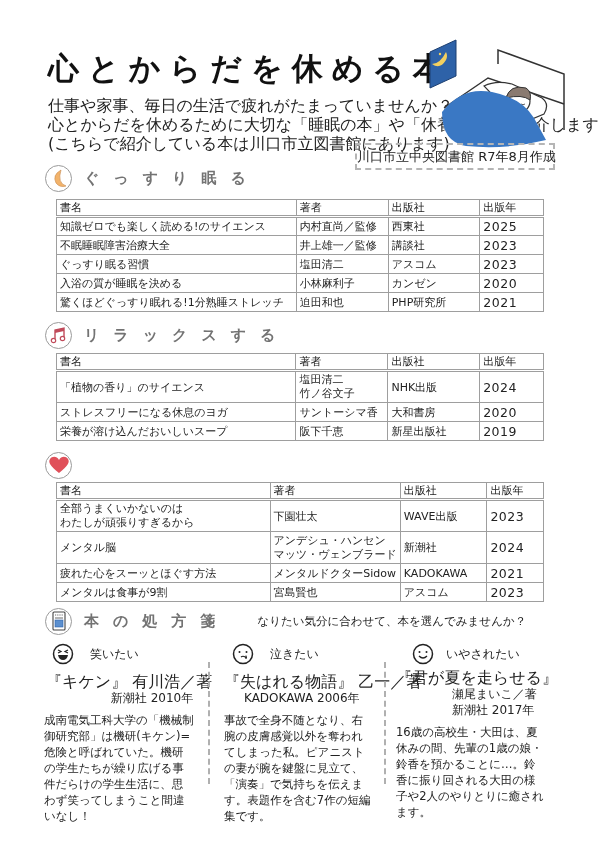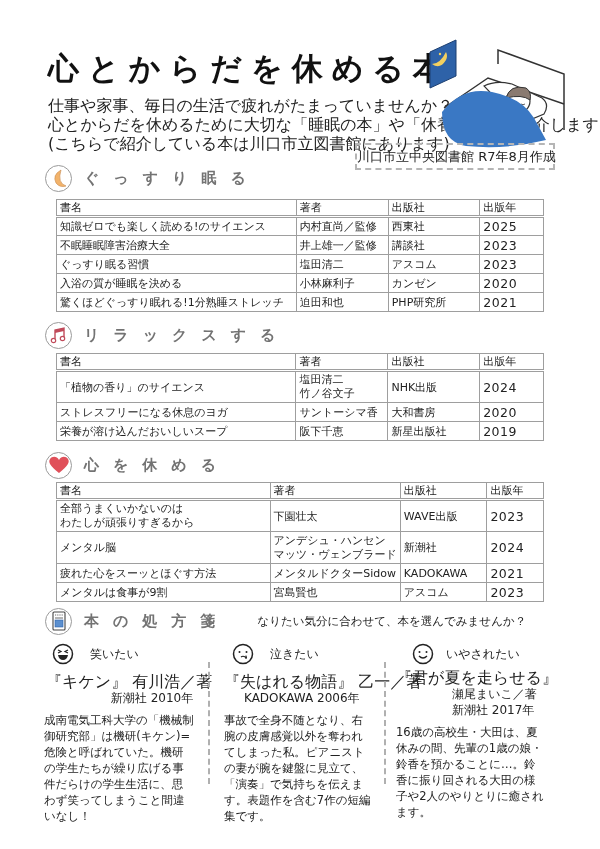--- a/index.html
+++ b/index.html
@@ -176,21 +176,20 @@
   </tr>
 </tbody>
   </table>
 
 <div class="section-head" style="top:450px;">
   <div class="badge">
     <svg width="22" height="20" viewBox="0 0 22 20">
         <path d="M11,18 C2,11 0,7 2,4 C4,1 9,1 11,5 C13,1 18,1 20,4 C22,7 20,11 11,18z" fill="#e0505a"></path>
       </svg>
   </div>
-  <span class="section-title">心を休める</span>
 </div>
 
 <table class="books" style="top:482px;">
   <colgroup>
       <col style="width:218px">
       <col style="width:124px">
       <col style="width:88px">
       <col style="width:58px">
     </colgroup>
   <tbody>

